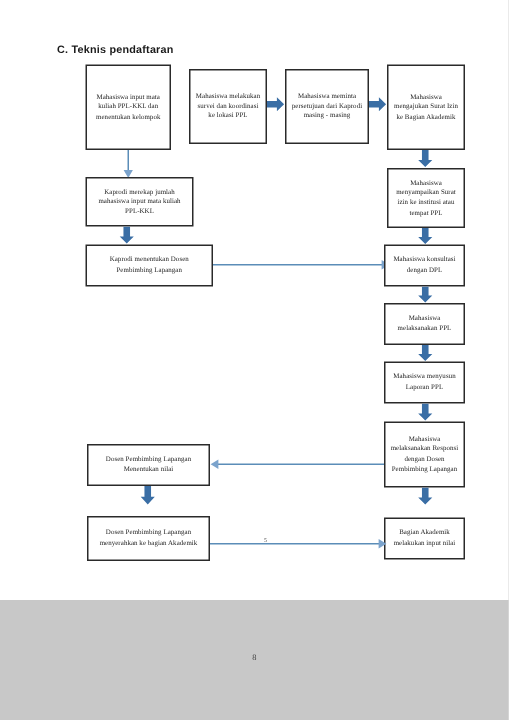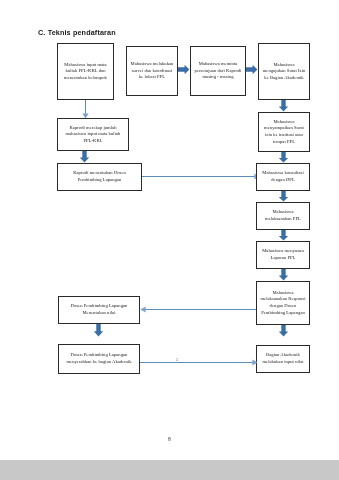--- a/index.html
+++ b/index.html
@@ -9,21 +9,21 @@
   }
   body {
     width: 339px;
     height: 480px;
     overflow: hidden;
     font-family: "Liberation Serif", serif;
   }
   #page {
     position: relative;
     width: 339px;
-    height: 460px;
+    height: 400px;
     background: #ffffff;
     box-sizing: border-box;
   }
   #heading {
     position: absolute;
     left: 38px;
     top: 28px;
     font-family: "Liberation Sans", sans-serif;
     font-size: 7.2px;
     font-weight: bold;

